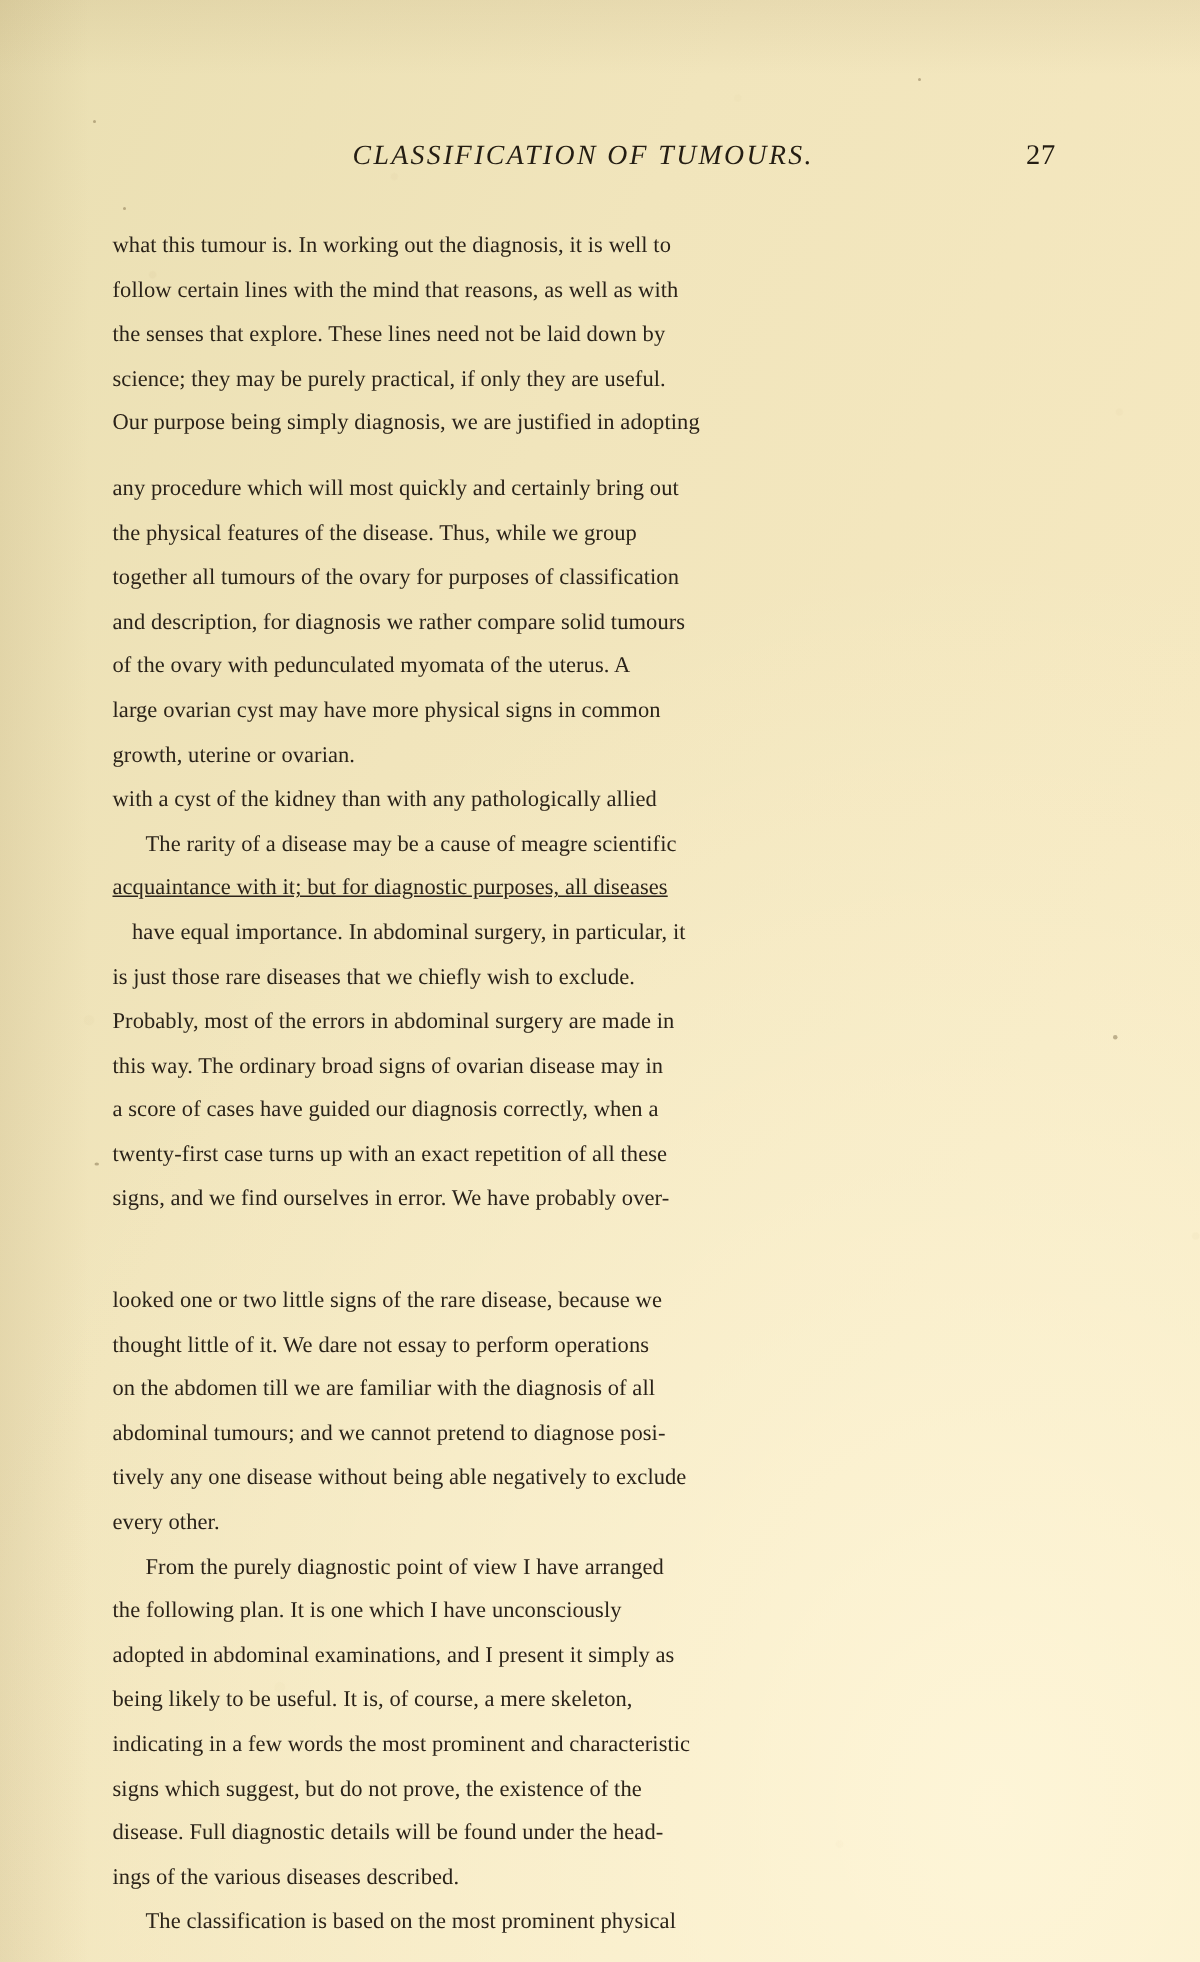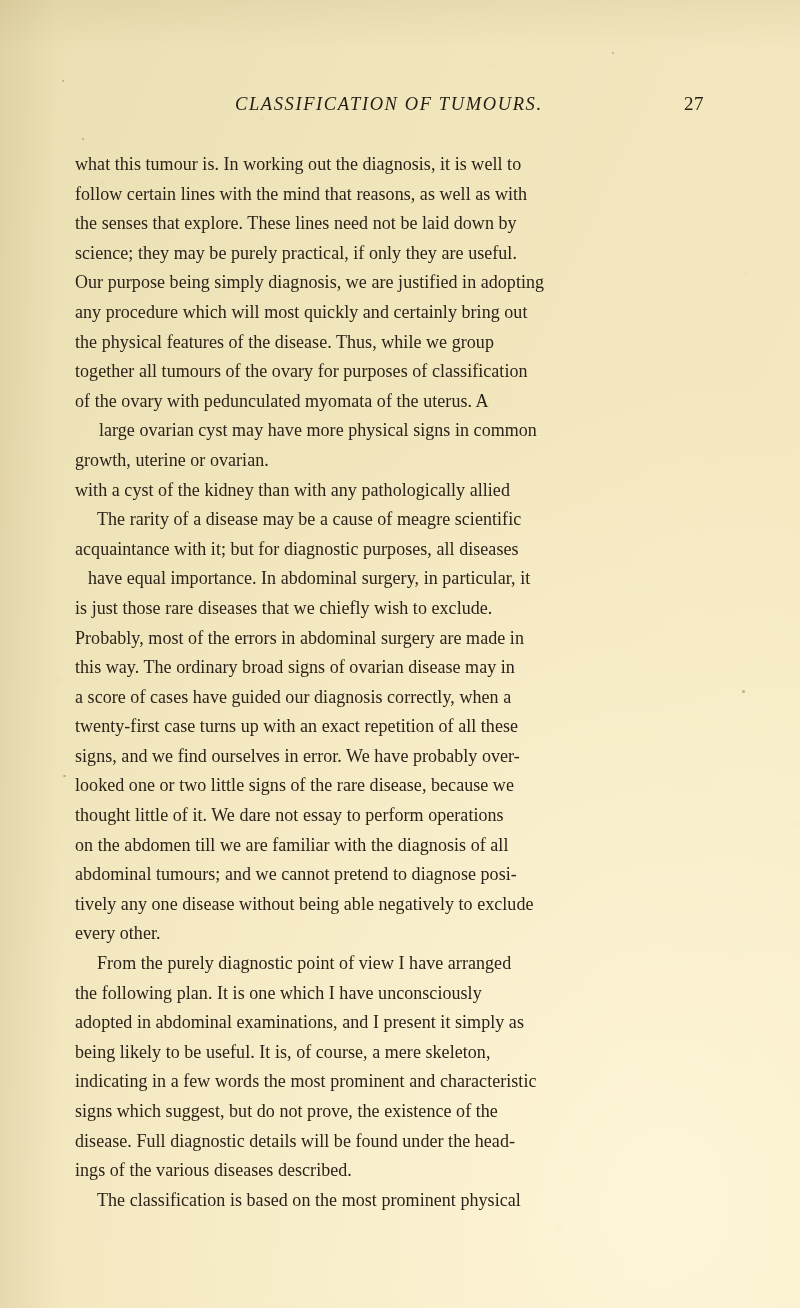--- a/index.html
+++ b/index.html
@@ -93,21 +93,21 @@
 
   
   .ln {
     display: block;
     width: 646px;
     height: 29.6px;
     line-height: 29.6px;
     text-align: justify;
     text-align-last: justify;
     white-space: nowrap;
-    font-size: 18px;
+    font-size: 15px;
     letter-spacing: 0.05px;
   }
   
   .ln.flush {
     text-align: left;
     text-align-last: left;
   }
   
   .ln.indent {
     text-indent: 22px;
@@ -141,39 +141,40 @@
     <div class="head-pagenum">27</div>
   </div>
 
   <div class="textblock" id="textblock">
       <div>
         <div class="ln" style="white-space: nowrap; text-align: left; text-align-last: left; word-spacing: 0px;">what this tumour is. In working out the diagnosis, it is well to</div>
         <div class="ln" style="white-space: nowrap; text-align: left; text-align-last: left; word-spacing: 0px;">follow certain lines with the mind that reasons, as well as with</div>
         <div class="ln" style="white-space: nowrap; text-align: left; text-align-last: left; word-spacing: 0px;">the senses that explore. These lines need not be laid down by</div>
         <div class="ln" style="white-space: nowrap; text-align: left; text-align-last: left; word-spacing: 0px;">science; they may be purely practical, if only they are useful.</div>
         <div class="ln" style="white-space: nowrap; text-align: left; text-align-last: left; word-spacing: 0px;">Our purpose being simply diagnosis, we are justified in adopting</div>
-        <div class="ln" style="white-space: nowrap; text-align: center; text-align-last: left; word-spacing: 0px;">any procedure which will most quickly and certainly bring out</div>
+        <div class="ln" style="white-space: nowrap; text-align: center; text-align-last: left; word-spacing: 0px; margin-top: 14px;">any procedure which will most quickly and certainly bring out</div>
         <div class="ln" style="white-space: nowrap; text-align: left; text-align-last: left; word-spacing: 0px;">the physical features of the disease. Thus, while we group</div>
         <div class="ln" style="white-space: nowrap; text-align: left; text-align-last: left; word-spacing: 0px;">together all tumours of the ovary for purposes of classification</div>
+        <div class="ln" style="white-space: nowrap; text-align: left; text-align-last: left; word-spacing: 0px;">and description, for diagnosis we rather compare solid tumours</div>
         <div class="ln" style="white-space: nowrap; text-align: left; text-align-last: left; word-spacing: 0px;">of the ovary with pedunculated myomata of the uterus. A</div>
-        <div class="ln" style="white-space: nowrap; text-align: right; text-align-last: left; word-spacing: 0px; margin-left: 24px;">large ovarian cyst may have more physical signs in common</div>
+        <div class="ln" style="white-space: nowrap; text-align: right; text-align-last: left; word-spacing: 0px;">large ovarian cyst may have more physical signs in common</div>
         <div class="ln flush">growth, uterine or ovarian.</div>
         <div class="ln" style="white-space: nowrap; text-align: left; text-align-last: left; word-spacing: 0px;">with a cyst of the kidney than with any pathologically allied</div>
       </div>
       <div>
         <div class="ln indent" style="white-space: nowrap; text-align: left; text-align-last: left; word-spacing: 0px;">The rarity of a disease may be a cause of meagre scientific</div>
-        <div class="ln" style="white-space: nowrap; text-align: left; text-align-last: left; word-spacing: 0px;">acquaintance with it; but for diagnostic purposes, all diseases</div>
+        <div class="ln" style="white-space: nowrap; text-align: left; text-align-last: left; word-spacing: 0px; text-decoration: underline;">acquaintance with it; but for diagnostic purposes, all diseases</div>
         <div class="ln" style="white-space: nowrap; text-align: right; text-align-last: left; word-spacing: 0px; margin-left: 13px;">have equal importance. In abdominal surgery, in particular, it</div>
         <div class="ln" style="white-space: nowrap; text-align: left; text-align-last: left; word-spacing: 0px;">is just those rare diseases that we chiefly wish to exclude.</div>
         <div class="ln" style="white-space: nowrap; text-align: left; text-align-last: left; word-spacing: 0px;">Probably, most of the errors in abdominal surgery are made in</div>
         <div class="ln" style="white-space: nowrap; text-align: left; text-align-last: left; word-spacing: 0px;">this way. The ordinary broad signs of ovarian disease may in</div>
         <div class="ln" style="white-space: nowrap; text-align: left; text-align-last: left; word-spacing: 0px;">a score of cases have guided our diagnosis correctly, when a</div>
         <div class="ln" style="white-space: nowrap; text-align: left; text-align-last: left; word-spacing: 0px;">twenty-first case turns up with an exact repetition of all these</div>
         <div class="ln" style="white-space: nowrap; text-align: left; text-align-last: left; word-spacing: 0px;">signs, and we find ourselves in error. We have probably over-</div>
-        <div class="ln" style="white-space: nowrap; text-align: left; text-align-last: left; word-spacing: 0px;">looked one or two little signs of the rare disease, because we</div>
+        <div class="ln" style="white-space: nowrap; text-align: left; text-align-last: left; word-spacing: 0px; margin-top: 38px;">looked one or two little signs of the rare disease, because we</div>
         <div class="ln" style="white-space: nowrap; text-align: left; text-align-last: left; word-spacing: 0px;">thought little of it. We dare not essay to perform operations</div>
         <div class="ln" style="white-space: nowrap; text-align: left; text-align-last: left; word-spacing: 0px;">on the abdomen till we are familiar with the diagnosis of all</div>
         <div class="ln" style="white-space: nowrap; text-align: left; text-align-last: left; word-spacing: 0px;">abdominal tumours; and we cannot pretend to diagnose posi-</div>
         <div class="ln" style="white-space: nowrap; text-align: left; text-align-last: left; word-spacing: 0px;">tively any one disease without being able negatively to exclude</div>
         <div class="ln flush">every other.</div>
       </div>
       <div>
         <div class="ln indent" style="white-space: nowrap; text-align: left; text-align-last: left; word-spacing: 0px;">From the purely diagnostic point of view I have arranged</div>
         <div class="ln" style="white-space: nowrap; text-align: left; text-align-last: left; word-spacing: 0px;">the following plan. It is one which I have unconsciously</div>
         <div class="ln" style="white-space: nowrap; text-align: left; text-align-last: left; word-spacing: 0px;">adopted in abdominal examinations, and I present it simply as</div>

